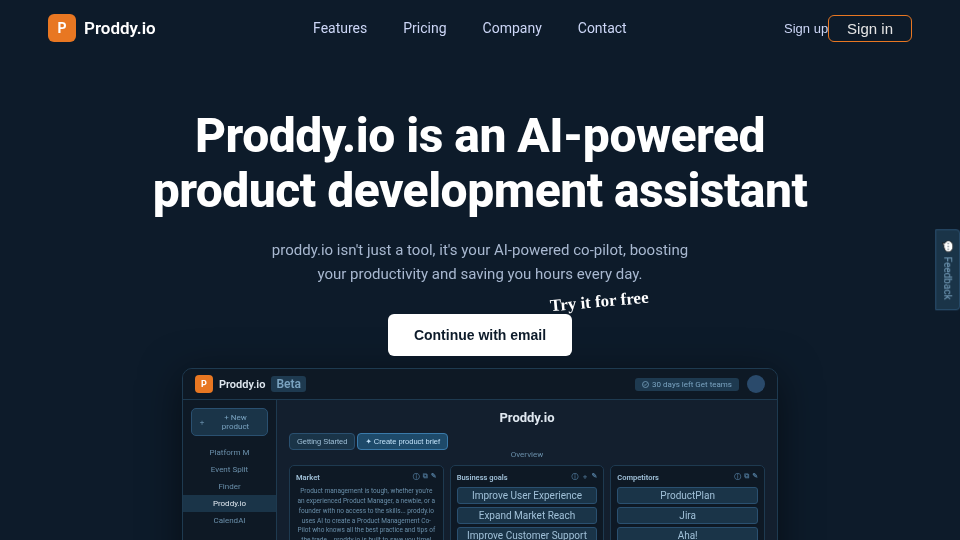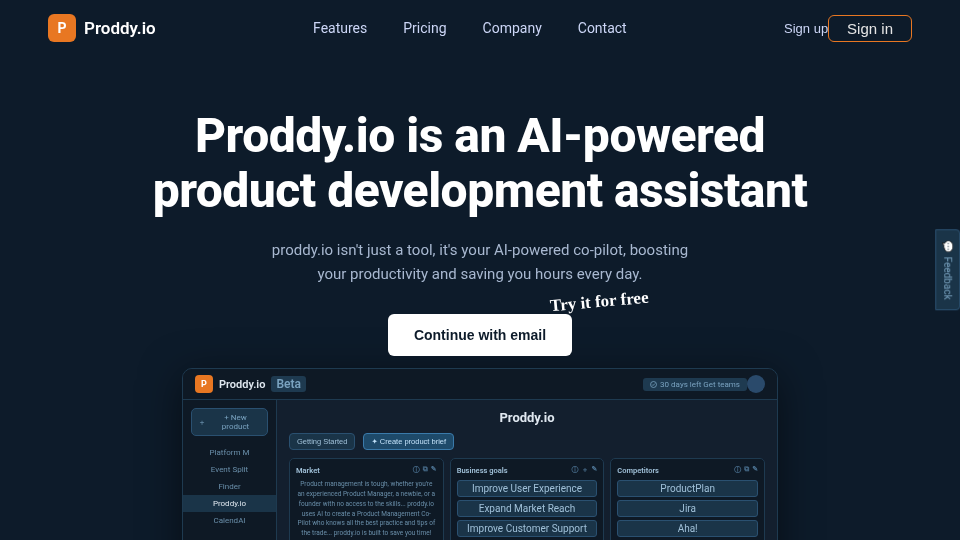--- a/index.html
+++ b/index.html
@@ -201,21 +201,21 @@
       color: #7aa3c0;
       font-size: 12px;
       padding: 1px 5px;
       border-radius: 3px;
       font-weight: 600;
     }
 
     .app-topbar-right {
       display: flex;
       align-items: center;
-      gap: 0;
+      gap: 8px;
     }
 
     .trial-badge {
       background: #1e3a50;
       color: #7aa3c0;
       font-size: 8px;
       padding: 2px 7px;
       border-radius: 3px;
       display: flex;
       align-items: center;
@@ -279,22 +279,22 @@
 
     .app-main-title {
       font-size: 13px;
       font-weight: 700;
       color: #e0e8f0;
       margin-bottom: 8px;
     }
 
     .app-action-row {
       display: flex;
-      gap: 8px;
-      margin-bottom: 8px;
+      gap: 2px;
+      margin-bottom: 0;
     }
 
     .app-btn-sm {
       background: #1a3448;
       border: 1px solid #2a5070;
       border-radius: 4px;
       color: #a0c0d8;
       font-size: 7.5px;
       padding: 3px 7px;
       cursor: pointer;
@@ -446,20 +446,21 @@
       </div>
 
       <div class="app-main">
         <div class="app-main-title">Proddy.io</div>
         <div class="app-action-row">
           <button class="app-btn-sm">Getting Started</button>
           <button class="app-btn-sm primary">
             <span>✦ </span><span>Create product brief</span>
           </button>
         </div>
+        <div class="overview-label">Overview</div>
 
         <div class="cards-row">
 
           <div class="card">
             <div class="card-title">
               <span>Market</span>
               <div class="card-icons">
                 <span>ⓘ</span>
                 <span>⧉</span>
                 <span>✎</span>

